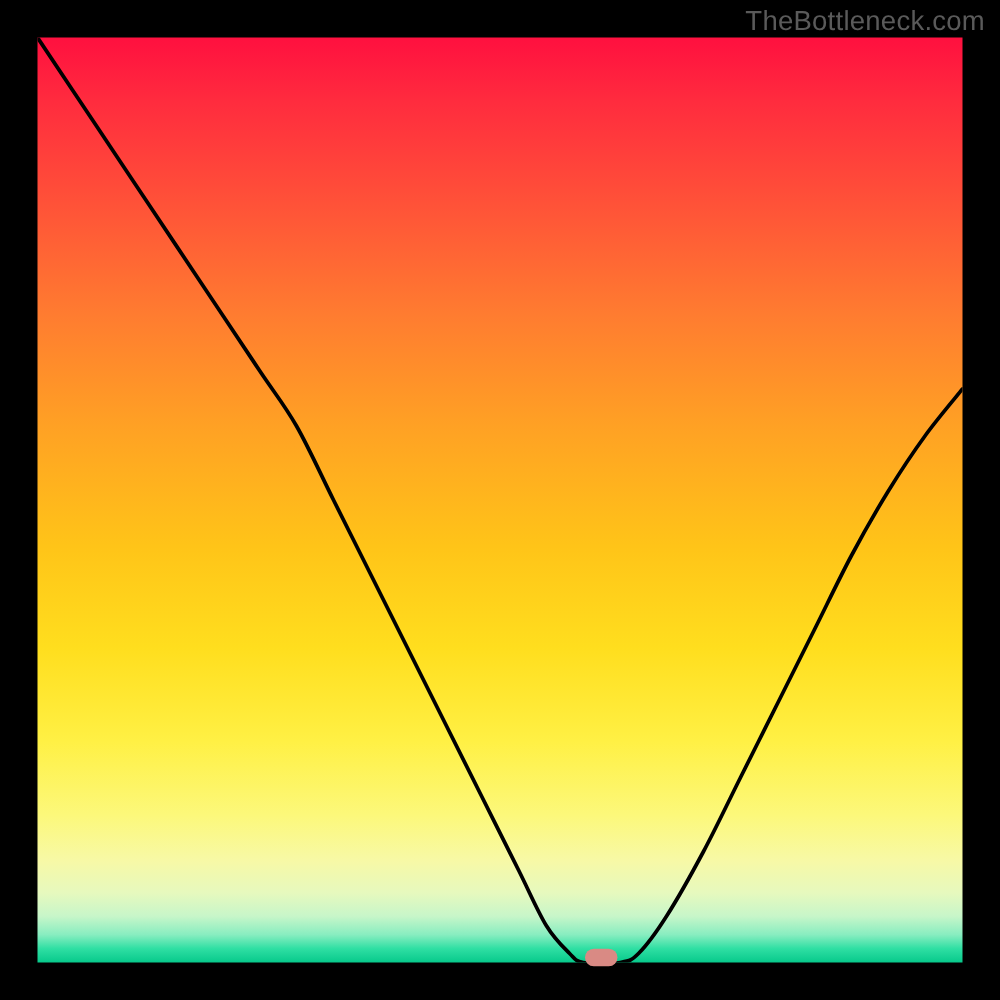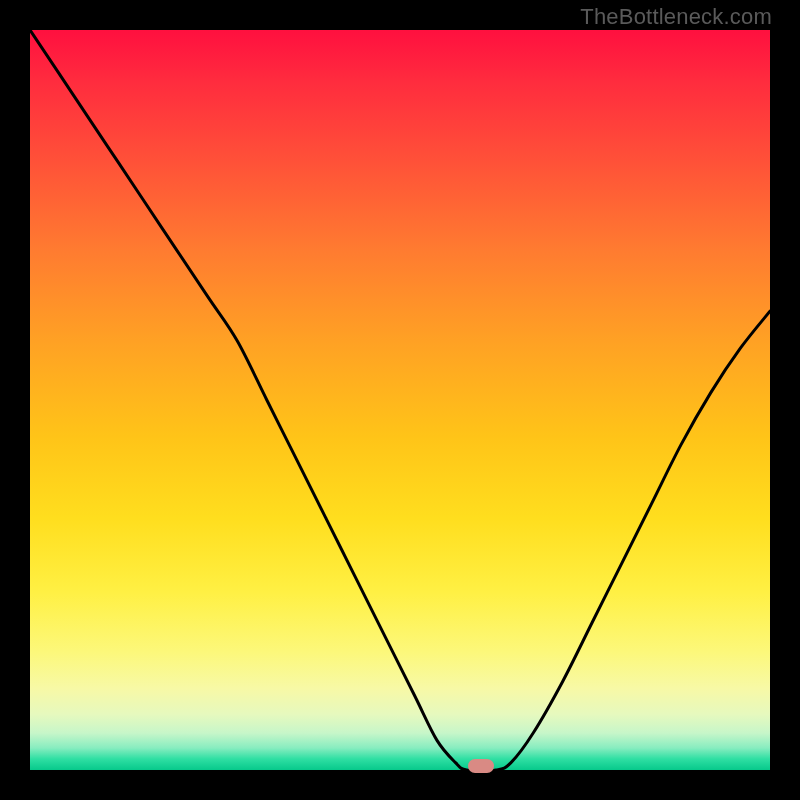--- a/index.html
+++ b/index.html
@@ -12,21 +12,21 @@
   }
   .chart-container {
     position: relative;
     width: 800px;
     height: 800px;
     background: #000;
   }
   .watermark {
     position: absolute;
     top: 4px;
-    right: 28px;
+    right: 12px;
     font-family: Arial, Helvetica, sans-serif;
     font-size: 22px;
     font-weight: 500;
     color: #5a5a5a;
     letter-spacing: 0.2px;
     z-index: 10;
   }
   .plot-area {
     position: absolute;
     left: 30px;

